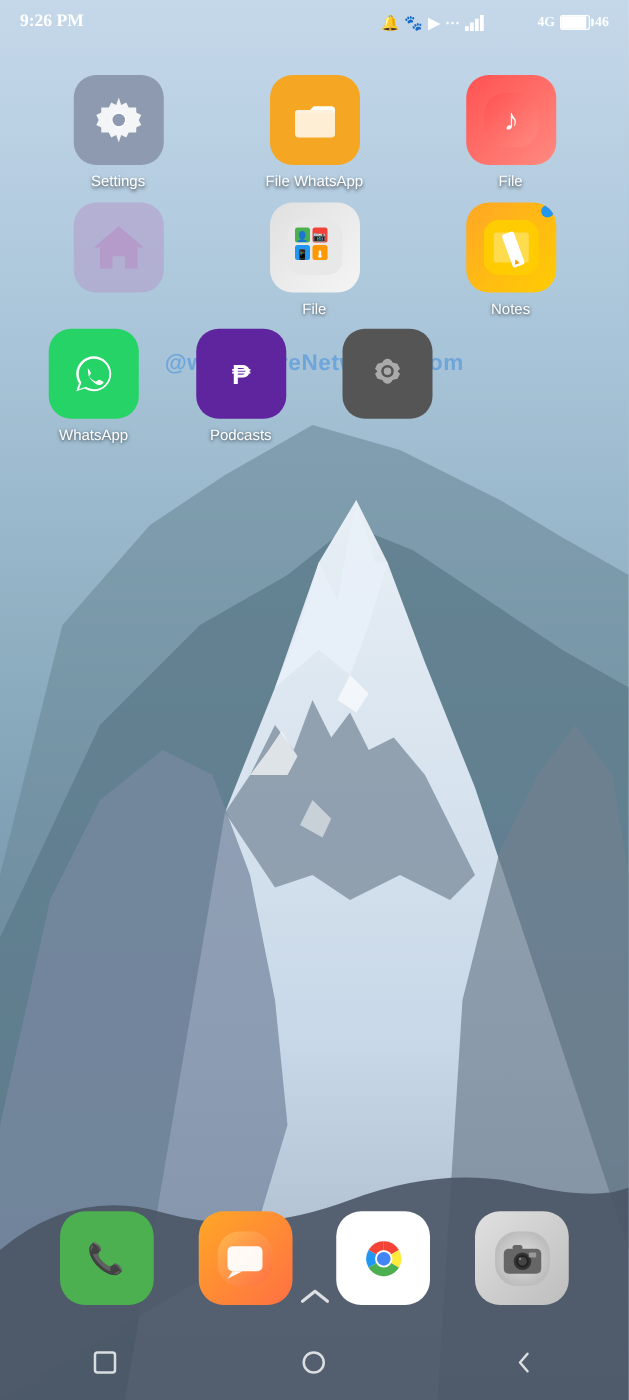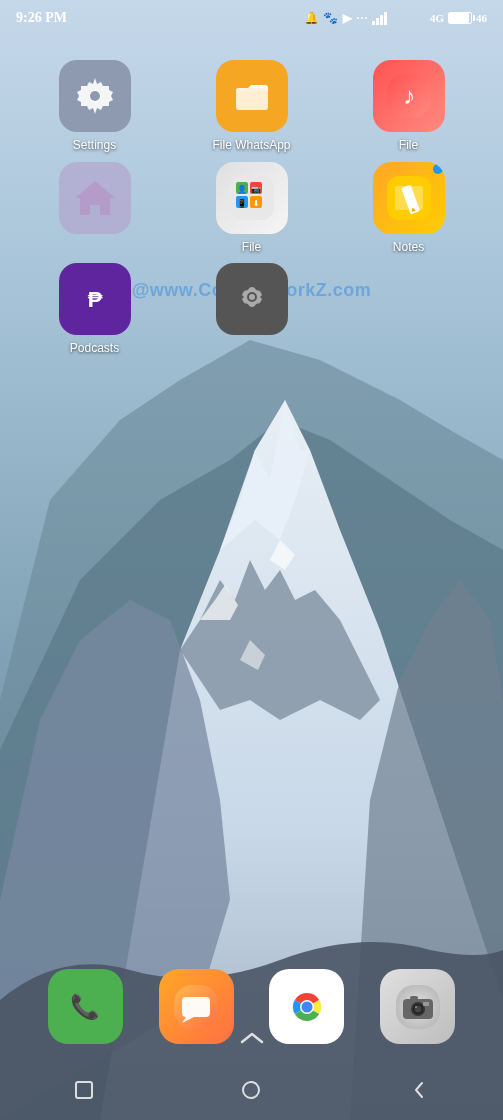--- a/index.html
+++ b/index.html
@@ -346,20 +346,31 @@
         <div class="notification-dot"></div>
       </div>
       <span class="app-label">Notes</span>
     </div>
 
 
   </div>
 
   <div class="app-row">
 
+    <div class="app-item">
+      <div class="app-icon icon-whatsapp">
+        <svg width="44" height="44" viewBox="0 0 44 44">
+          <rect width="44" height="44" rx="18" fill="#25d366"></rect>
+          <path d="M22 8 C14.3 8 8 14.3 8 22 C8 24.8 8.8 27.4 10.2 29.6 L8 36 L14.6 33.8 C16.8 35.1 19.3 35.9 22 35.9 C29.7 35.9 36 29.6 36 21.9 C36 14.3 29.7 8 22 8 Z" fill="white"></path>
+          <path d="M22 10 C15.4 10 10 15.4 10 22 C10 24.6 10.8 27.0 12.1 29.0 L10.2 34.3 L15.7 32.4 C17.7 33.6 20.0 34.3 22.5 34.3 C29.1 34.3 34.5 28.9 34.5 22.3 C34.5 15.4 29.1 10 22 10 Z" fill="#25d366"></path>
+          <path d="M17 18 C17.5 18 18 18 18.5 19 L19.5 21 C20 22 19.5 22.5 19 23 C18.5 23.5 18 24 19 25 C20 26 21.5 27.5 23 28 C24 28.5 24.5 28 25 27.5 C25.5 27 26 26.5 27 27 L29 28 C30 28.5 30 29 29.5 29.5 C27 32 24 31 21 28 C18 25 17 22 17.5 19 C17.5 18.5 16.5 18 17 18 Z" fill="white"></path>
+        </svg>
+      </div>
+      <span class="app-label">WhatsApp</span>
+    </div>
 
     <div class="app-item">
       <div class="app-icon icon-phonepe">
         <svg width="44" height="44" viewBox="0 0 44 44">
           <rect width="44" height="44" rx="18" fill="#5f259f"></rect>
           <text x="22" y="30" text-anchor="middle" font-size="22" fill="white" font-weight="bold">₱</text>
         </svg>
       </div>
       <span class="app-label">Podcasts</span>
     </div>

